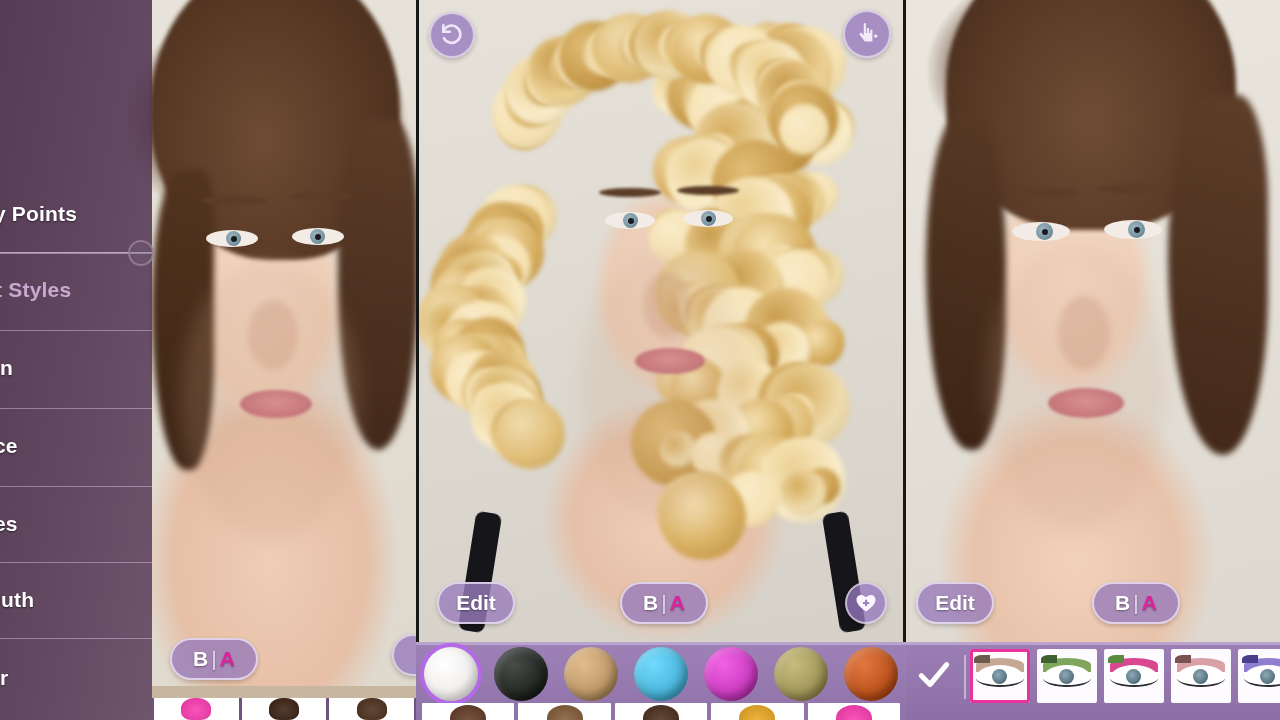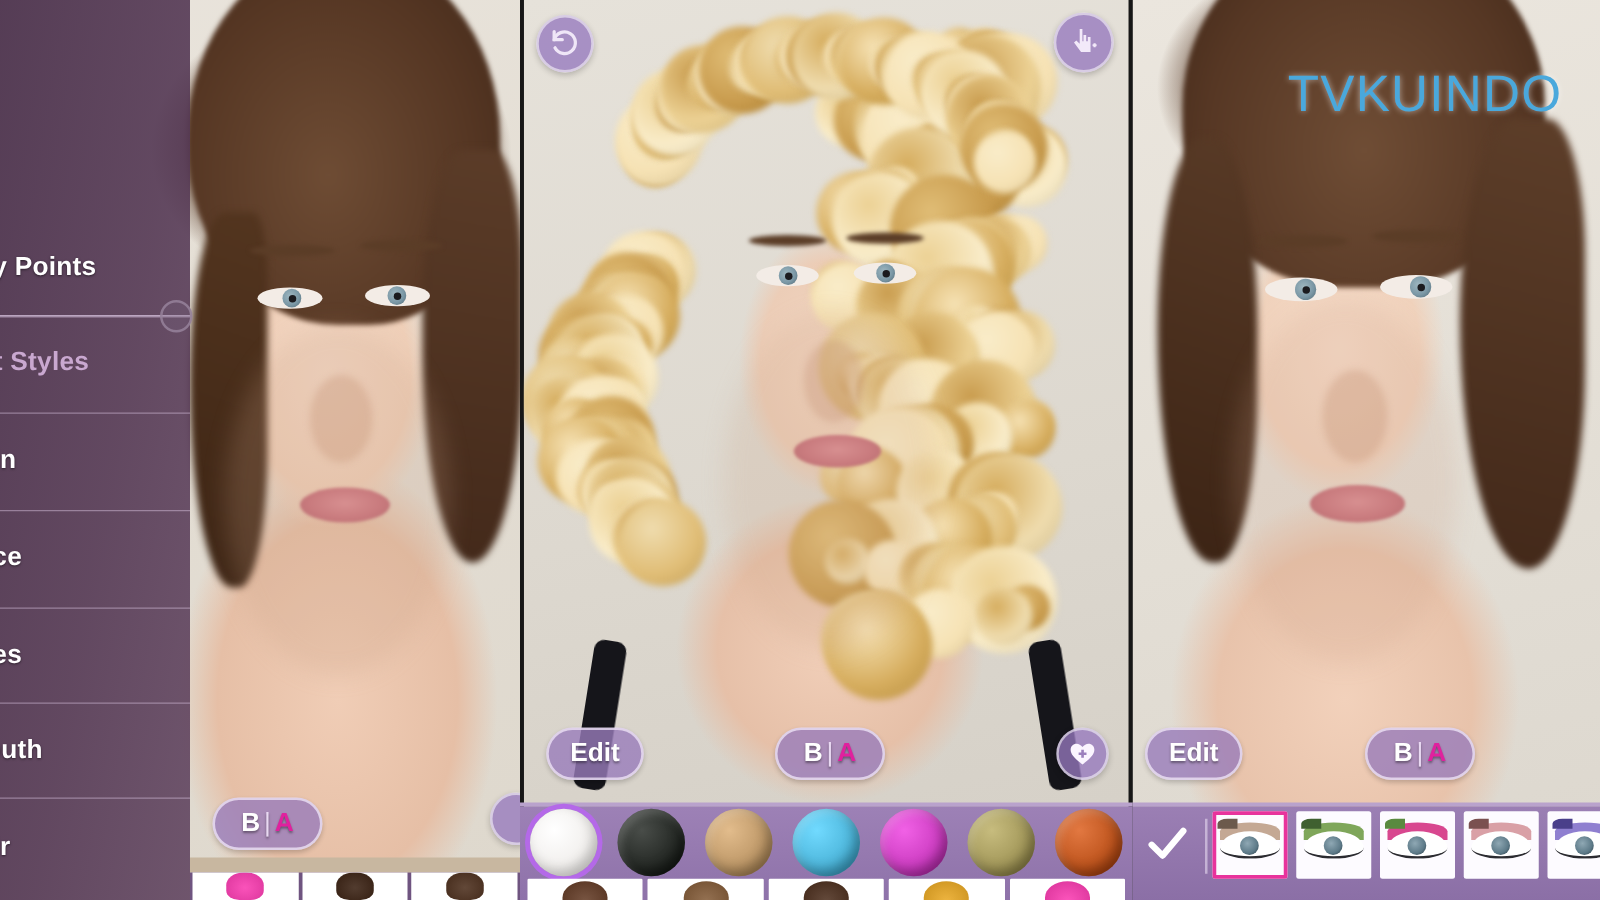--- a/index.html
+++ b/index.html
@@ -545,15 +545,14 @@
         </div>
         <div class="eye-thumb">
           <div class="eye-lid" style="background:#8f7fd0"></div>
           <div class="eye-shape"></div>
           <div class="eye-ball"></div>
           <div class="eye-lash" style="background:#4a3f8a"></div>
         </div>
       </div>
   </div>
 
-  <div id="watermark">TVKUINDO</div>
 
 </div>
 
 </body></html>

